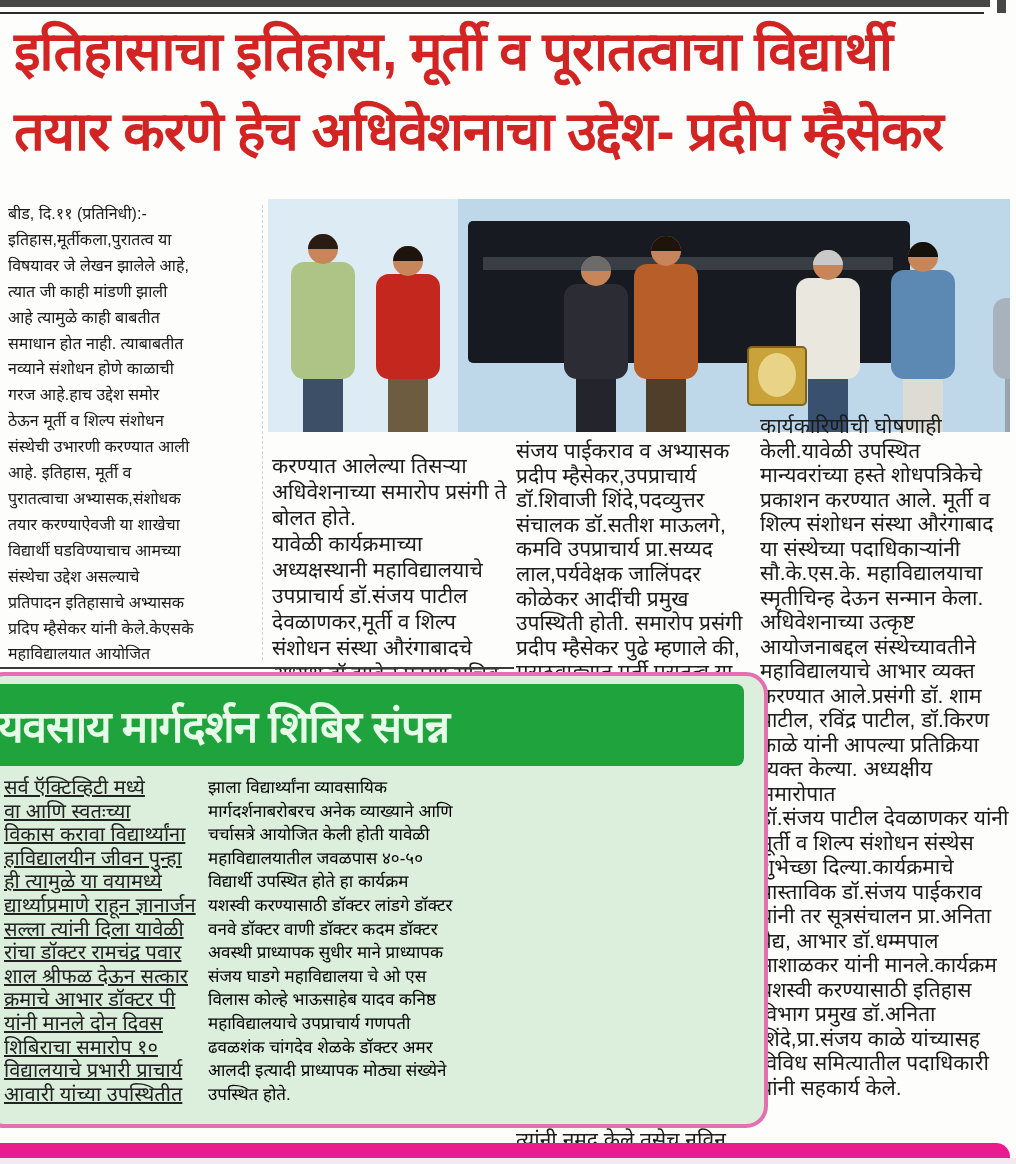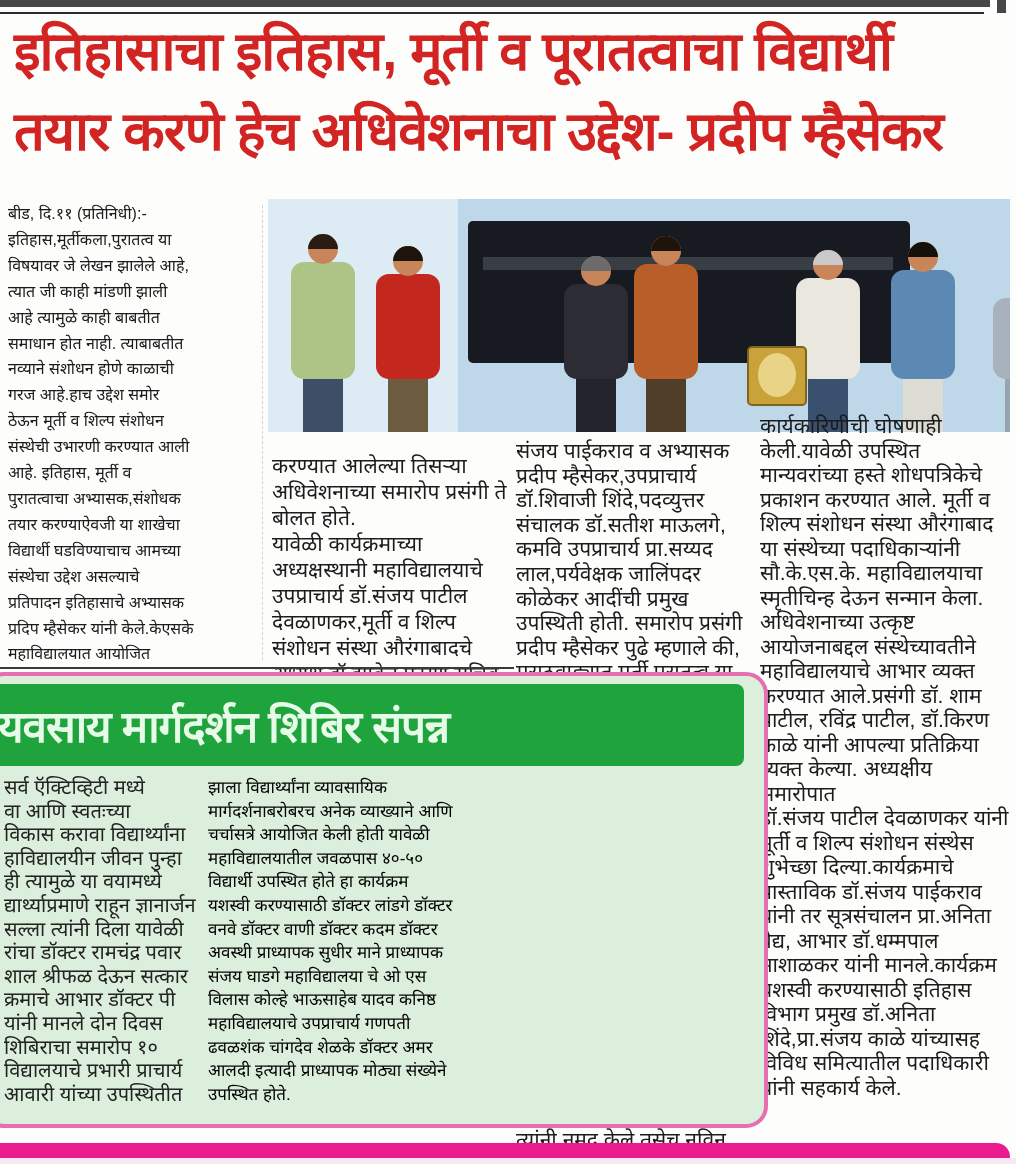--- a/index.html
+++ b/index.html
@@ -42,21 +42,21 @@
   }
   .greenbar{
     position:absolute;left:0;top:8px;width:758px;height:82px;
     background:#1fa43d;border-radius:0 8px 8px 0;
     display:flex;align-items:center;
   }
   .greenbar-title{
     color:#e6fbe8;font-size:44px;font-weight:bold;padding-left:12px;
     white-space:nowrap;letter-spacing:-1px;
   }
-  .a2c1{position:absolute;left:18px;top:100px;width:226px;font-size:20px;line-height:23.6px;white-space:pre-line;color:#222;}
+  .a2c1{position:absolute;left:18px;top:100px;width:226px;font-size:20px;line-height:23.6px;white-space:pre-line;color:#222;text-decoration:underline;}
   .a2c2{position:absolute;left:222px;top:100px;width:300px;font-size:17px;line-height:23.6px;white-space:pre-line;color:#000000;}
   
   .bottombar{left:0;top:1143px;width:1010px;height:15px;background:#ec1b8d;border-radius:0 14px 0 0;}
   .bottombar-under{left:0;top:1158px;width:1016px;height:6px;background:#f5e9f1;}
 </style>
 </head>
 <body>
 
 <div class="abs rule-top"></div>
 <div class="abs rule-top2"></div>

